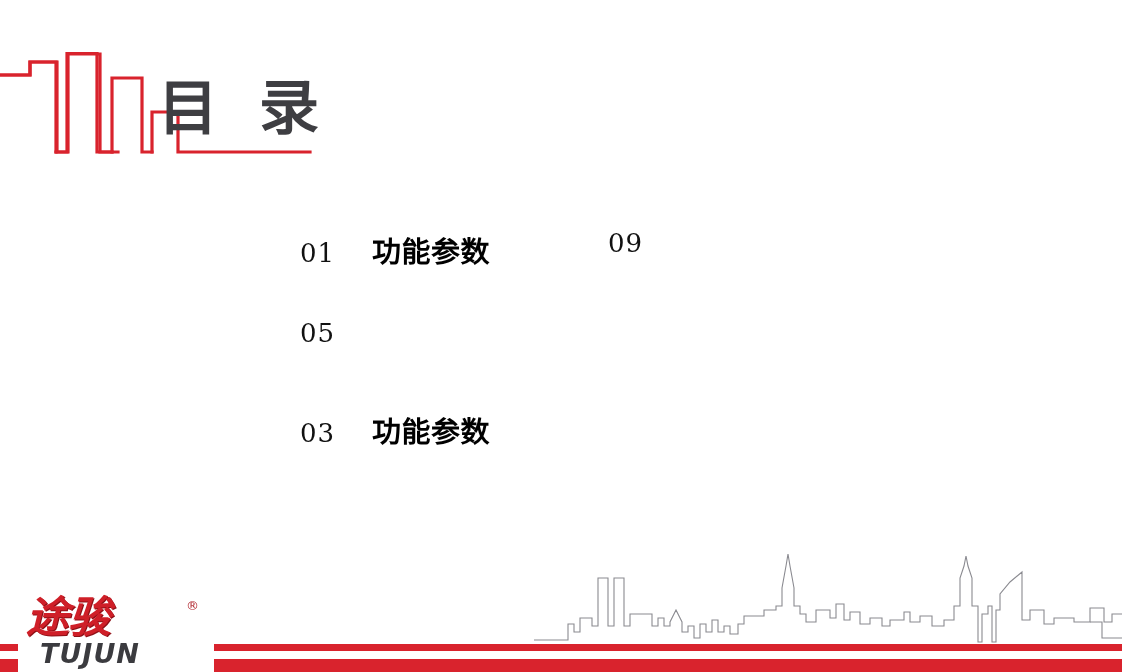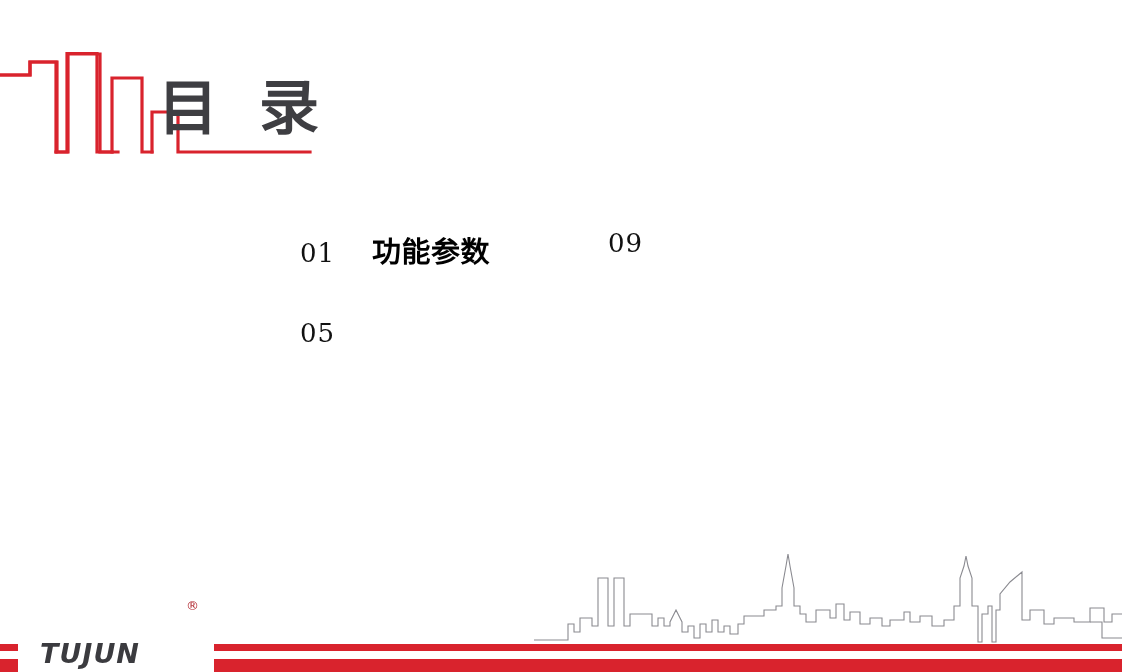--- a/index.html
+++ b/index.html
@@ -163,36 +163,41 @@
   <div class="toc">
 
     <div class="toc-col left">
       <div class="toc-item">
         <span class="toc-num">01</span>
         <span class="toc-label">功能参数</span>
       </div>
       <div class="toc-item">
         <span class="toc-num">05</span>
       </div>
+      <div class="toc-item">
+        <span class="toc-num">03</span>
+        <span class="toc-label">功能参数</span>
+      </div>
     </div>
 
     <div class="toc-col right">
       <div class="toc-item">
         <span class="toc-num">09</span>
       </div>
     </div>
 
   </div>
 
   <svg class="footer-skyline" viewBox="0 0 592 100" xmlns="http://www.w3.org/2000/svg">
     <polyline fill="none" stroke="#8a8a90" stroke-width="1.1" stroke-linejoin="miter" stroke-linecap="butt" points="4,92 38,92 38,76 44,76 44,84 50,84 50,70 62,70 62,78 68,78 68,30 78,30 78,78 84,78 84,30 94,30 94,78 100,78 100,66 122,66 122,78 128,78 128,70 134,70 134,78 140,78 140,74 146,62 152,74 152,84 158,84 158,78 164,78 164,90 170,90 170,76 176,76 176,84 182,84 182,72 188,72 188,84 194,84 194,78 200,78 200,86 208,86 208,76 214,76 214,68 234,68 234,62 246,62 246,58 252,58 252,40 256,18 258,6 260,18 264,40 264,58 270,58 270,66 276,66 276,74 286,74 286,62 300,62 300,70 306,70 306,56 314,56 314,72 320,72 320,64 330,64 330,76 340,76 340,70 352,70 352,78 360,78 360,72 374,72 374,64 380,64 380,74 390,74 390,68 402,68 402,78 414,78 414,72 424,72 424,58 430,58 430,30 434,18 436,8 438,18 442,30 442,58 448,58 448,94 452,94 452,66 458,66 458,58 462,58 462,94 466,94 466,62 470,62 470,46 480,34 492,24 492,72 500,72 500,62 514,62 514,76 524,76 524,70 544,70 544,74 560,74 560,60 574,60 574,74 582,74 582,66 592,66"></polyline>
     <polyline fill="none" stroke="#8a8a90" stroke-width="1.1" stroke-linejoin="miter" stroke-linecap="butt" points="560,74 572,74 572,90 592,90"></polyline>
   </svg>
 
   <div class="bar bar-thin"></div>
   <div class="bar bar-thick"></div>
 
   <div class="logo-block">
+    <span class="logo-cn">途骏</span>
     <span class="logo-reg">®</span>
     <span class="logo-en">TUJUN</span>
   </div>
 
 </div>
 
 </body></html>

